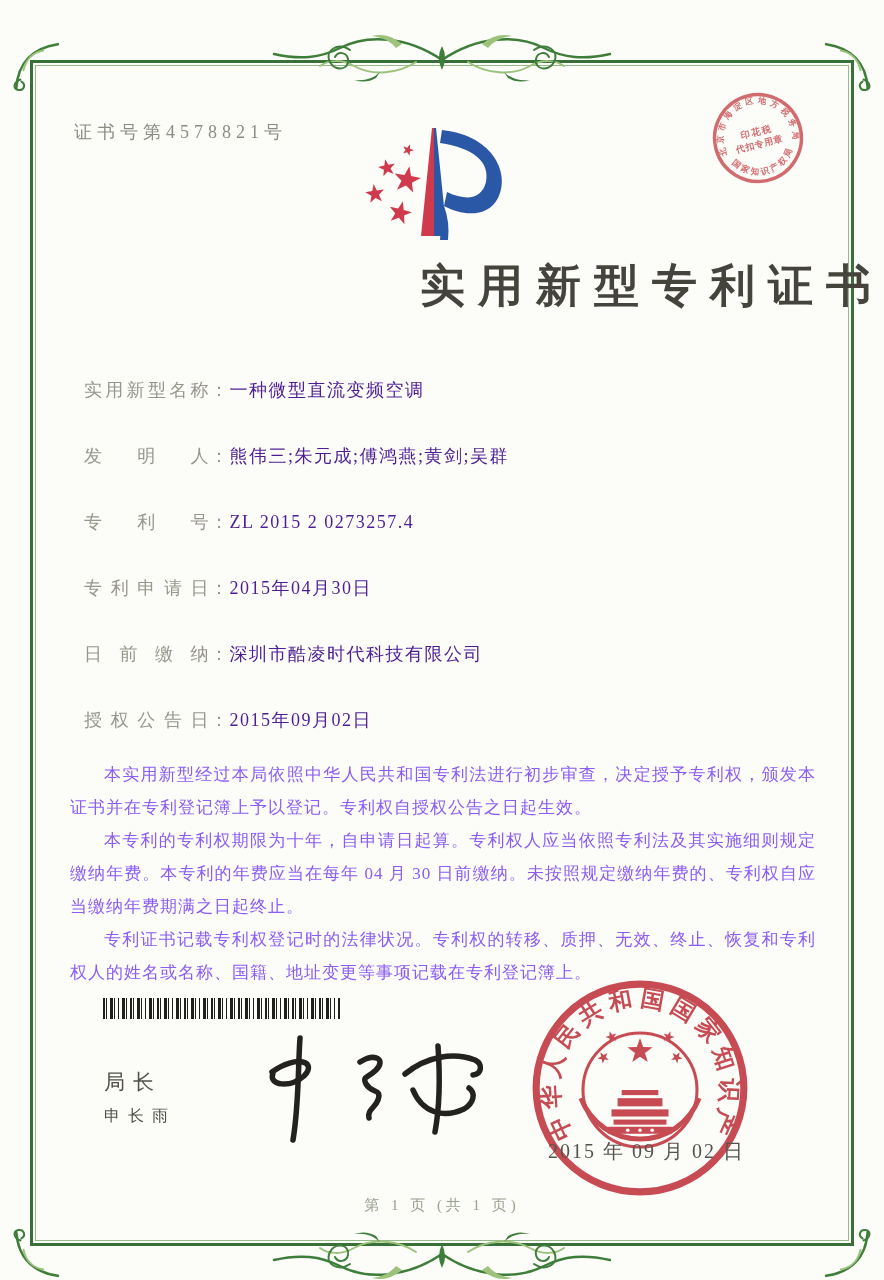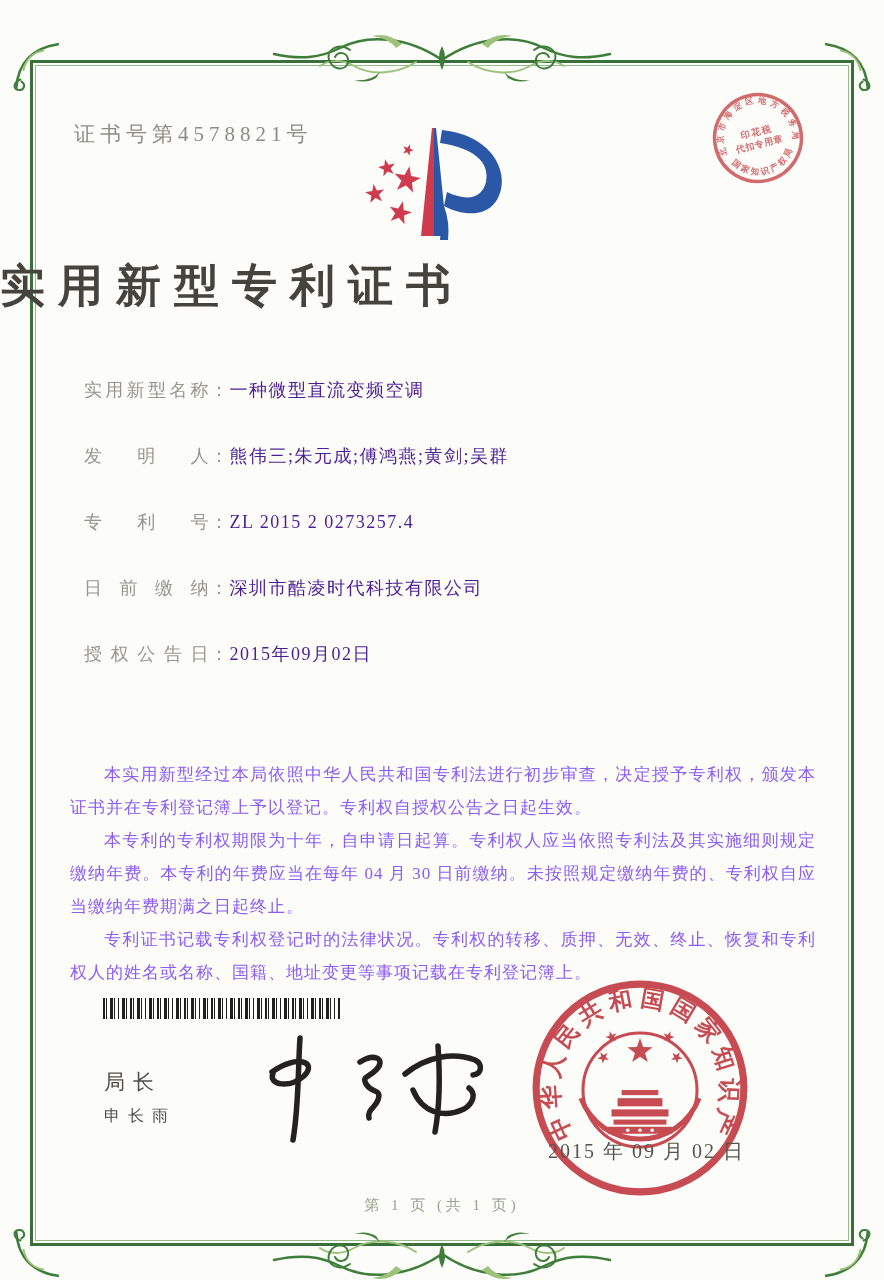--- a/index.html
+++ b/index.html
@@ -6,22 +6,22 @@
   .page{
     position:relative;width:884px;height:1280px;margin:0 auto;
     background:#fcfcf9;overflow:hidden;
     font-family:"Liberation Serif","DejaVu Serif",serif;
   }
   .abs{position:absolute;}
   
   .frame{left:30px;top:60px;width:818px;height:1180px;border:3px solid #39703a;}
   .frame-inner{position:absolute;inset:2px;border:1px solid #93ba88;}
   
-  .cert-no{left:74px;top:120px;font-size:21px;letter-spacing:5px;color:#8d8c83;}
-  .title{left:0;right:0;top:256px;text-align:left;font-size:45px;font-weight:700;
+  .cert-no{left:74px;top:120px;font-size:18px;letter-spacing:5px;color:#8d8c83;}
+  .title{left:0;right:0;top:256px;text-align:right;font-size:45px;font-weight:700;
          letter-spacing:13px;color:#44433c;margin:0;}
   .fields{left:84px;top:378px;width:700px;}
   .field-row{height:26px;margin-bottom:40px;font-size:18px;letter-spacing:1.5px;
              color:#8f8e85;white-space:nowrap;}
   .flabel{display:inline-block;width:126px;text-align:justify;text-align-last:justify;
           color:#97968d;vertical-align:bottom;}
   .fsep{color:#97968d;}
   .fvalue{color:#4c1d95;margin-top:31px;}
   .paras{left:70px;top:758px;width:746px;font-size:17px;line-height:33px;
          color:#8b5cf6;text-align:justify;letter-spacing:1px;}
@@ -150,20 +150,23 @@
 
   <div class="abs fields">
     <div class="field-row">
       <span class="flabel">实用新型名称</span><span class="fsep">：</span><span class="fvalue">一种微型直流变频空调</span>
     </div>
     <div class="field-row">
       <span class="flabel">发明人</span><span class="fsep">：</span><span class="fvalue">熊伟三;朱元成;傅鸿燕;黄剑;吴群</span>
     </div>
     <div class="field-row">
       <span class="flabel">专利号</span><span class="fsep">：</span><span class="fvalue">ZL 2015 2 0273257.4</span>
+    </div>
+    <div class="field-row">
+      <span class="flabel">专利申请日</span><span class="fsep">：</span><span class="fvalue">2015年04月30日</span>
     </div>
     <div class="field-row">
       <span class="flabel">日前缴纳</span><span class="fsep">：</span><span class="fvalue">深圳市酷凌时代科技有限公司</span>
     </div>
     <div class="field-row">
       <span class="flabel">授权公告日</span><span class="fsep">：</span><span class="fvalue">2015年09月02日</span>
     </div>
   </div>
 
   <div class="abs paras">

